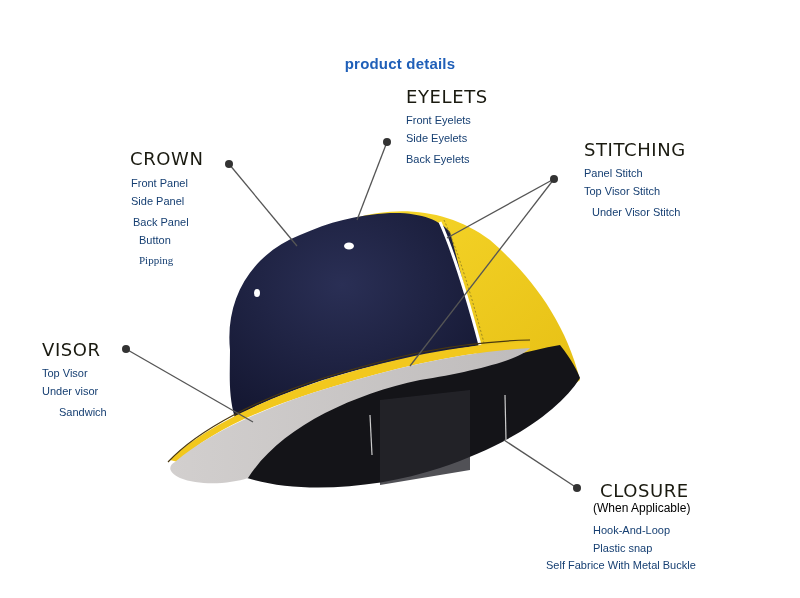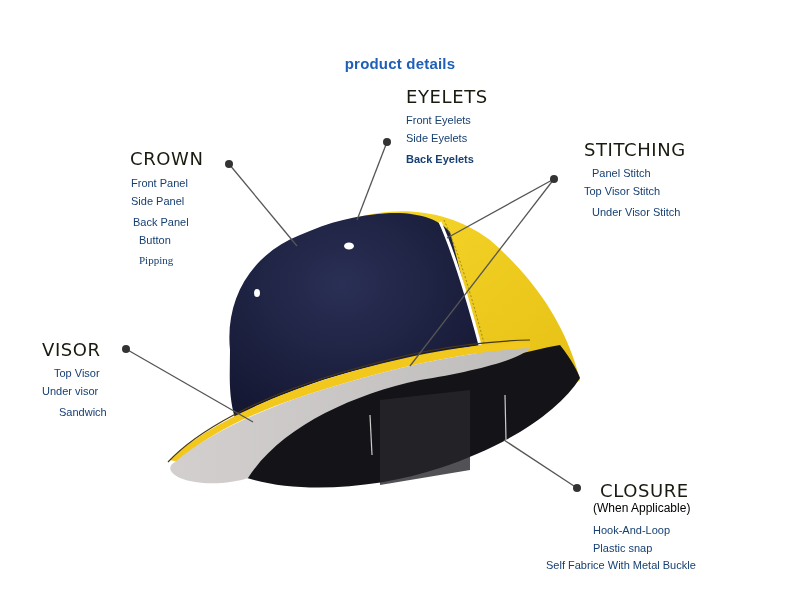--- a/index.html
+++ b/index.html
@@ -76,33 +76,33 @@
 <div class="item" style="left:131px; top:192px;">Side Panel</div>
 <div class="item" style="left:133px; top:213px;">Back Panel</div>
 <div class="item" style="left:139px; top:231px;">Button</div>
 <div class="item" style="left:139px; top:251px;font-family:Liberation Serif, serif;">Pipping</div>
 
 <div class="group" style="left:406px; top:86px;">
   <div class="heading">EYELETS</div>
 </div>
 <div class="item" style="left:406px; top:111px;">Front Eyelets</div>
 <div class="item" style="left:406px; top:129px;">Side Eyelets</div>
-<div class="item" style="left:406px; top:150px;font-weight:bold;">Back Eyelets</div>
+<div class="item" style="left:406px; top:150px;">Back Eyelets</div>
 
 <div class="group" style="left:584px; top:139px;">
   <div class="heading">STITCHING</div>
 </div>
-<div class="item" style="left:584px; top:164px;margin-left:8px;">Panel Stitch</div>
+<div class="item" style="left:584px; top:164px;">Panel Stitch</div>
 <div class="item" style="left:584px; top:182px;">Top Visor Stitch</div>
 <div class="item" style="left:584px; top:203px;margin-left:8px;">Under Visor Stitch</div>
 
 <div class="group" style="left:42px; top:339px;">
   <div class="heading">VISOR</div>
 </div>
-<div class="item" style="left:42px; top:364px;margin-left:12px;">Top Visor</div>
+<div class="item" style="left:42px; top:364px;">Top Visor</div>
 <div class="item" style="left:42px; top:382px;">Under visor</div>
 <div class="item" style="left:42px; top:403px;margin-left:17px;">Sandwich</div>
 
 <div class="group" style="left:600px; top:480px;">
   <div class="heading">CLOSURE</div>
 </div>
 <div class="sub" style="position:absolute; left:593px; top:501px;">(When Applicable)</div>
 <div class="item" style="left:593px; top:521px;">Hook-And-Loop</div>
 <div class="item" style="left:593px; top:539px;">Plastic snap</div>
 <div class="item" style="left:546px; top:556px;">Self Fabrice With Metal Buckle</div>

